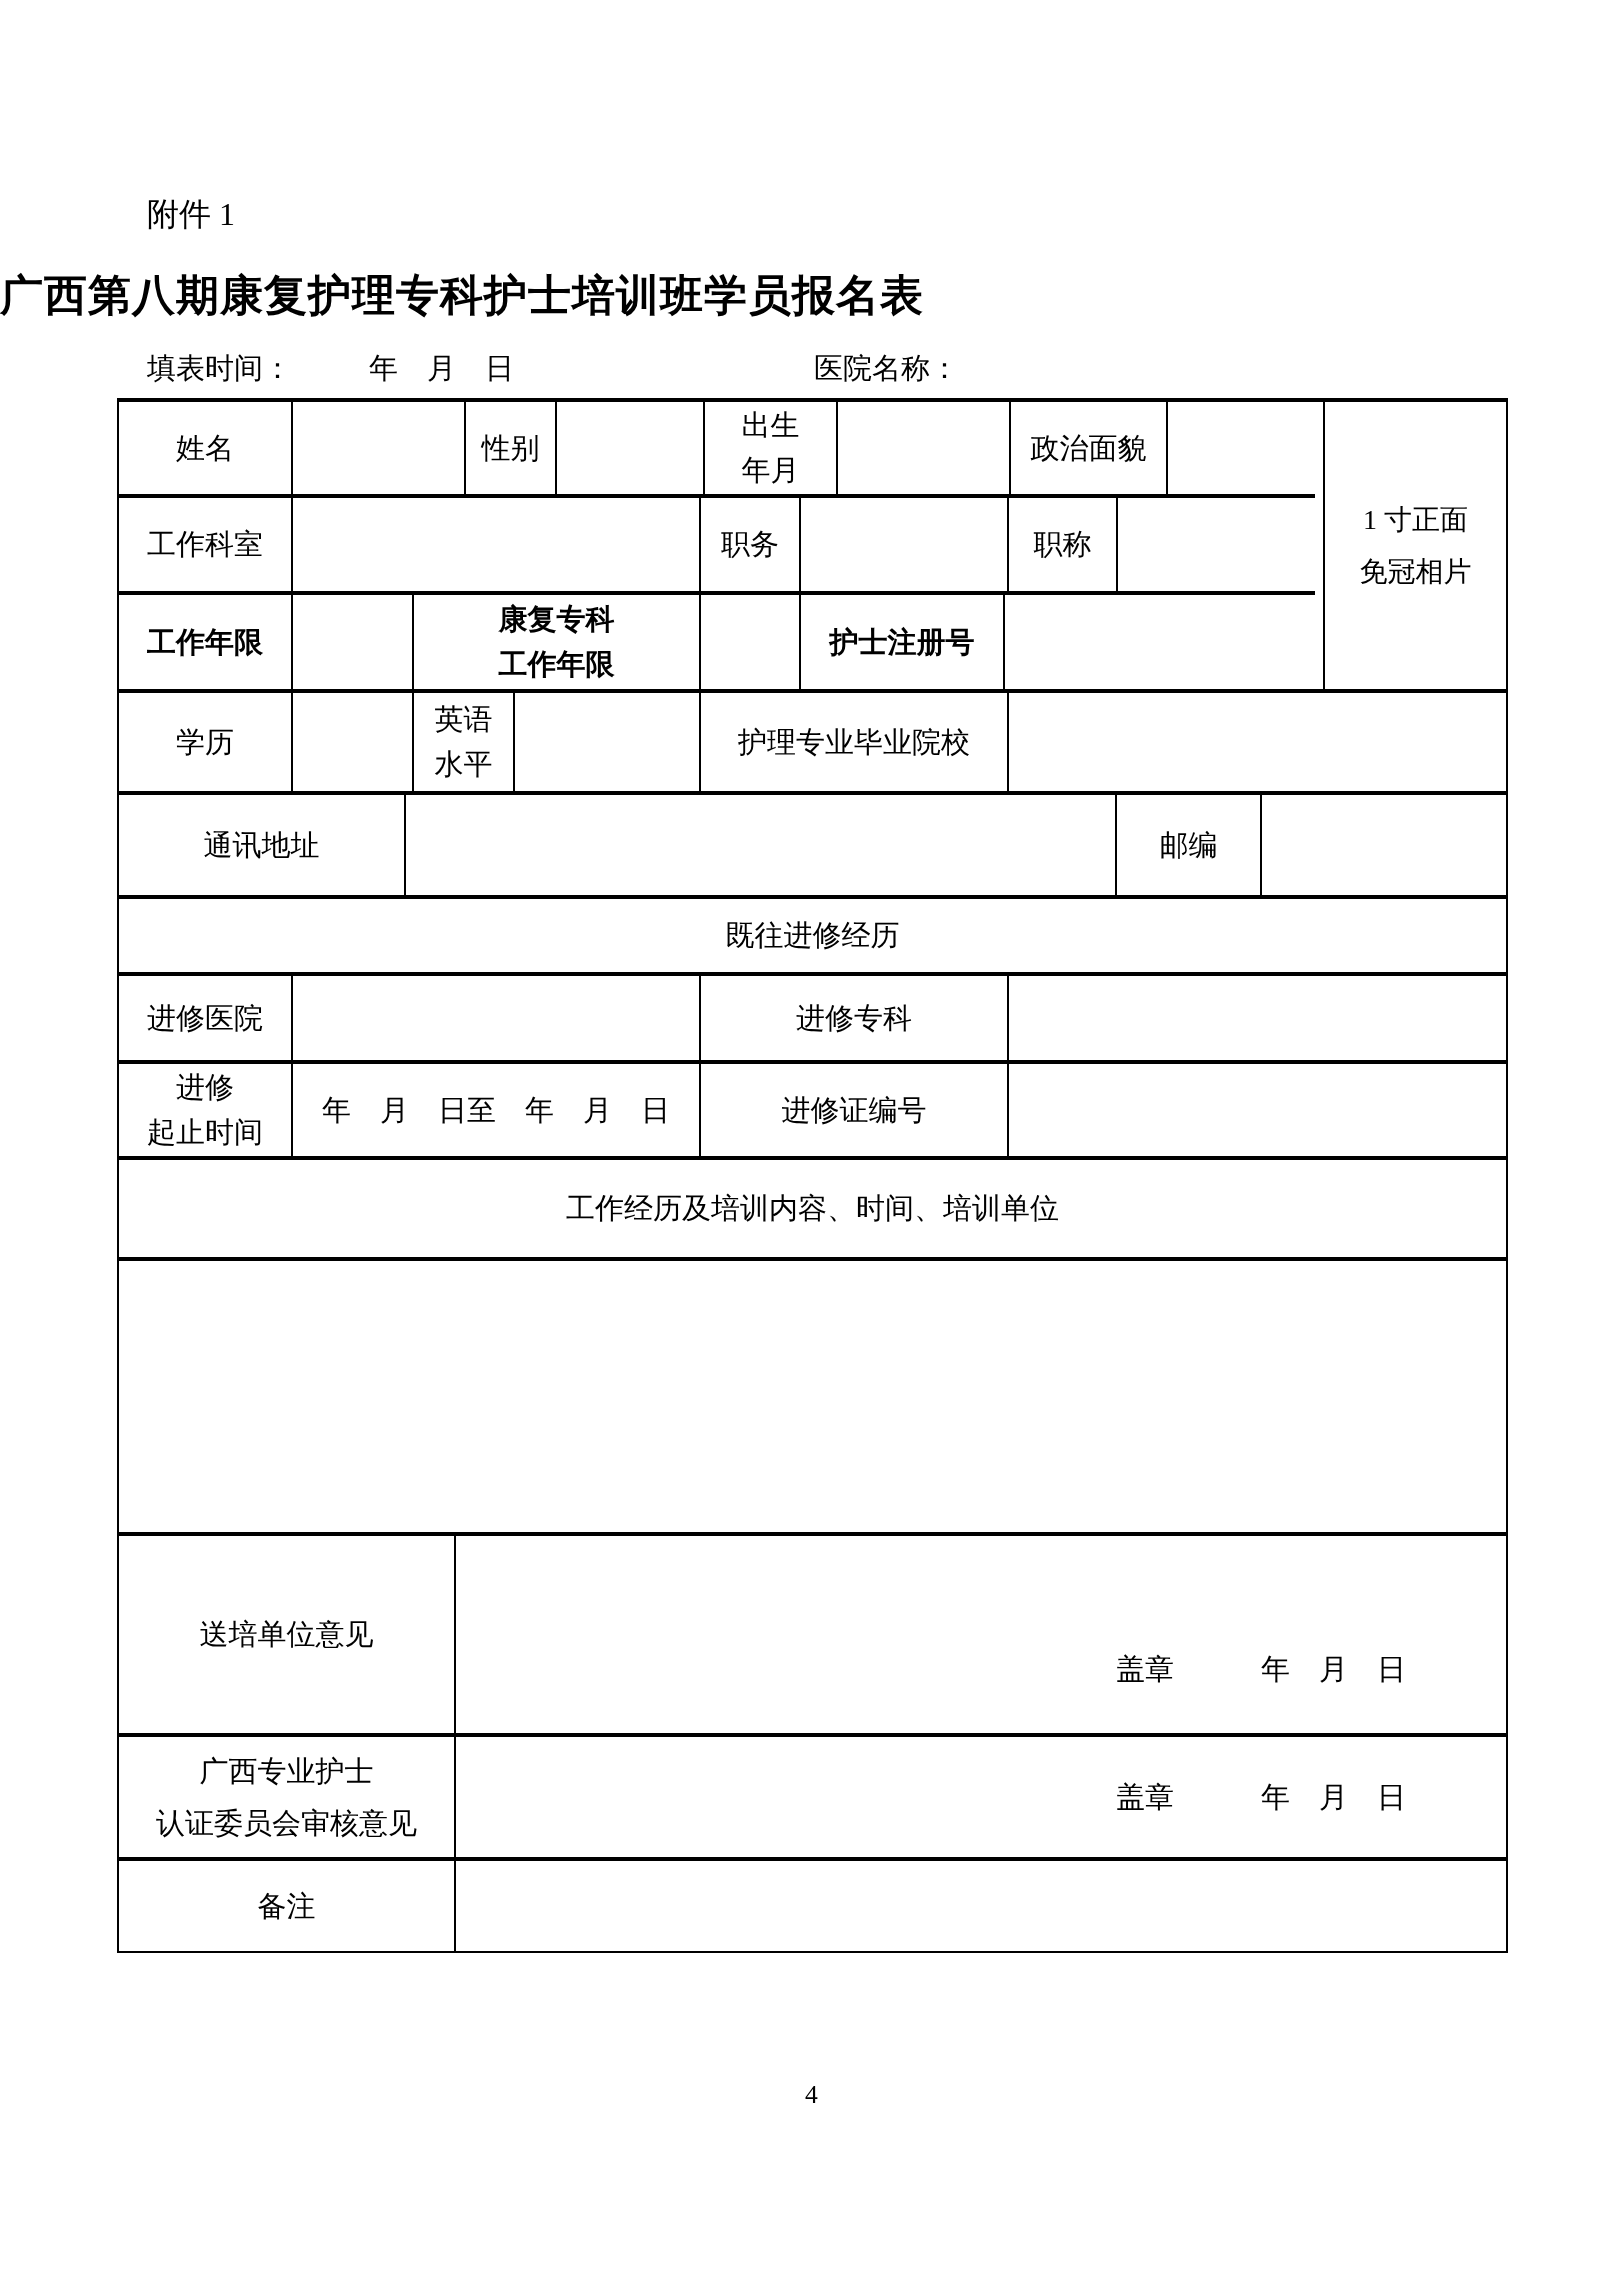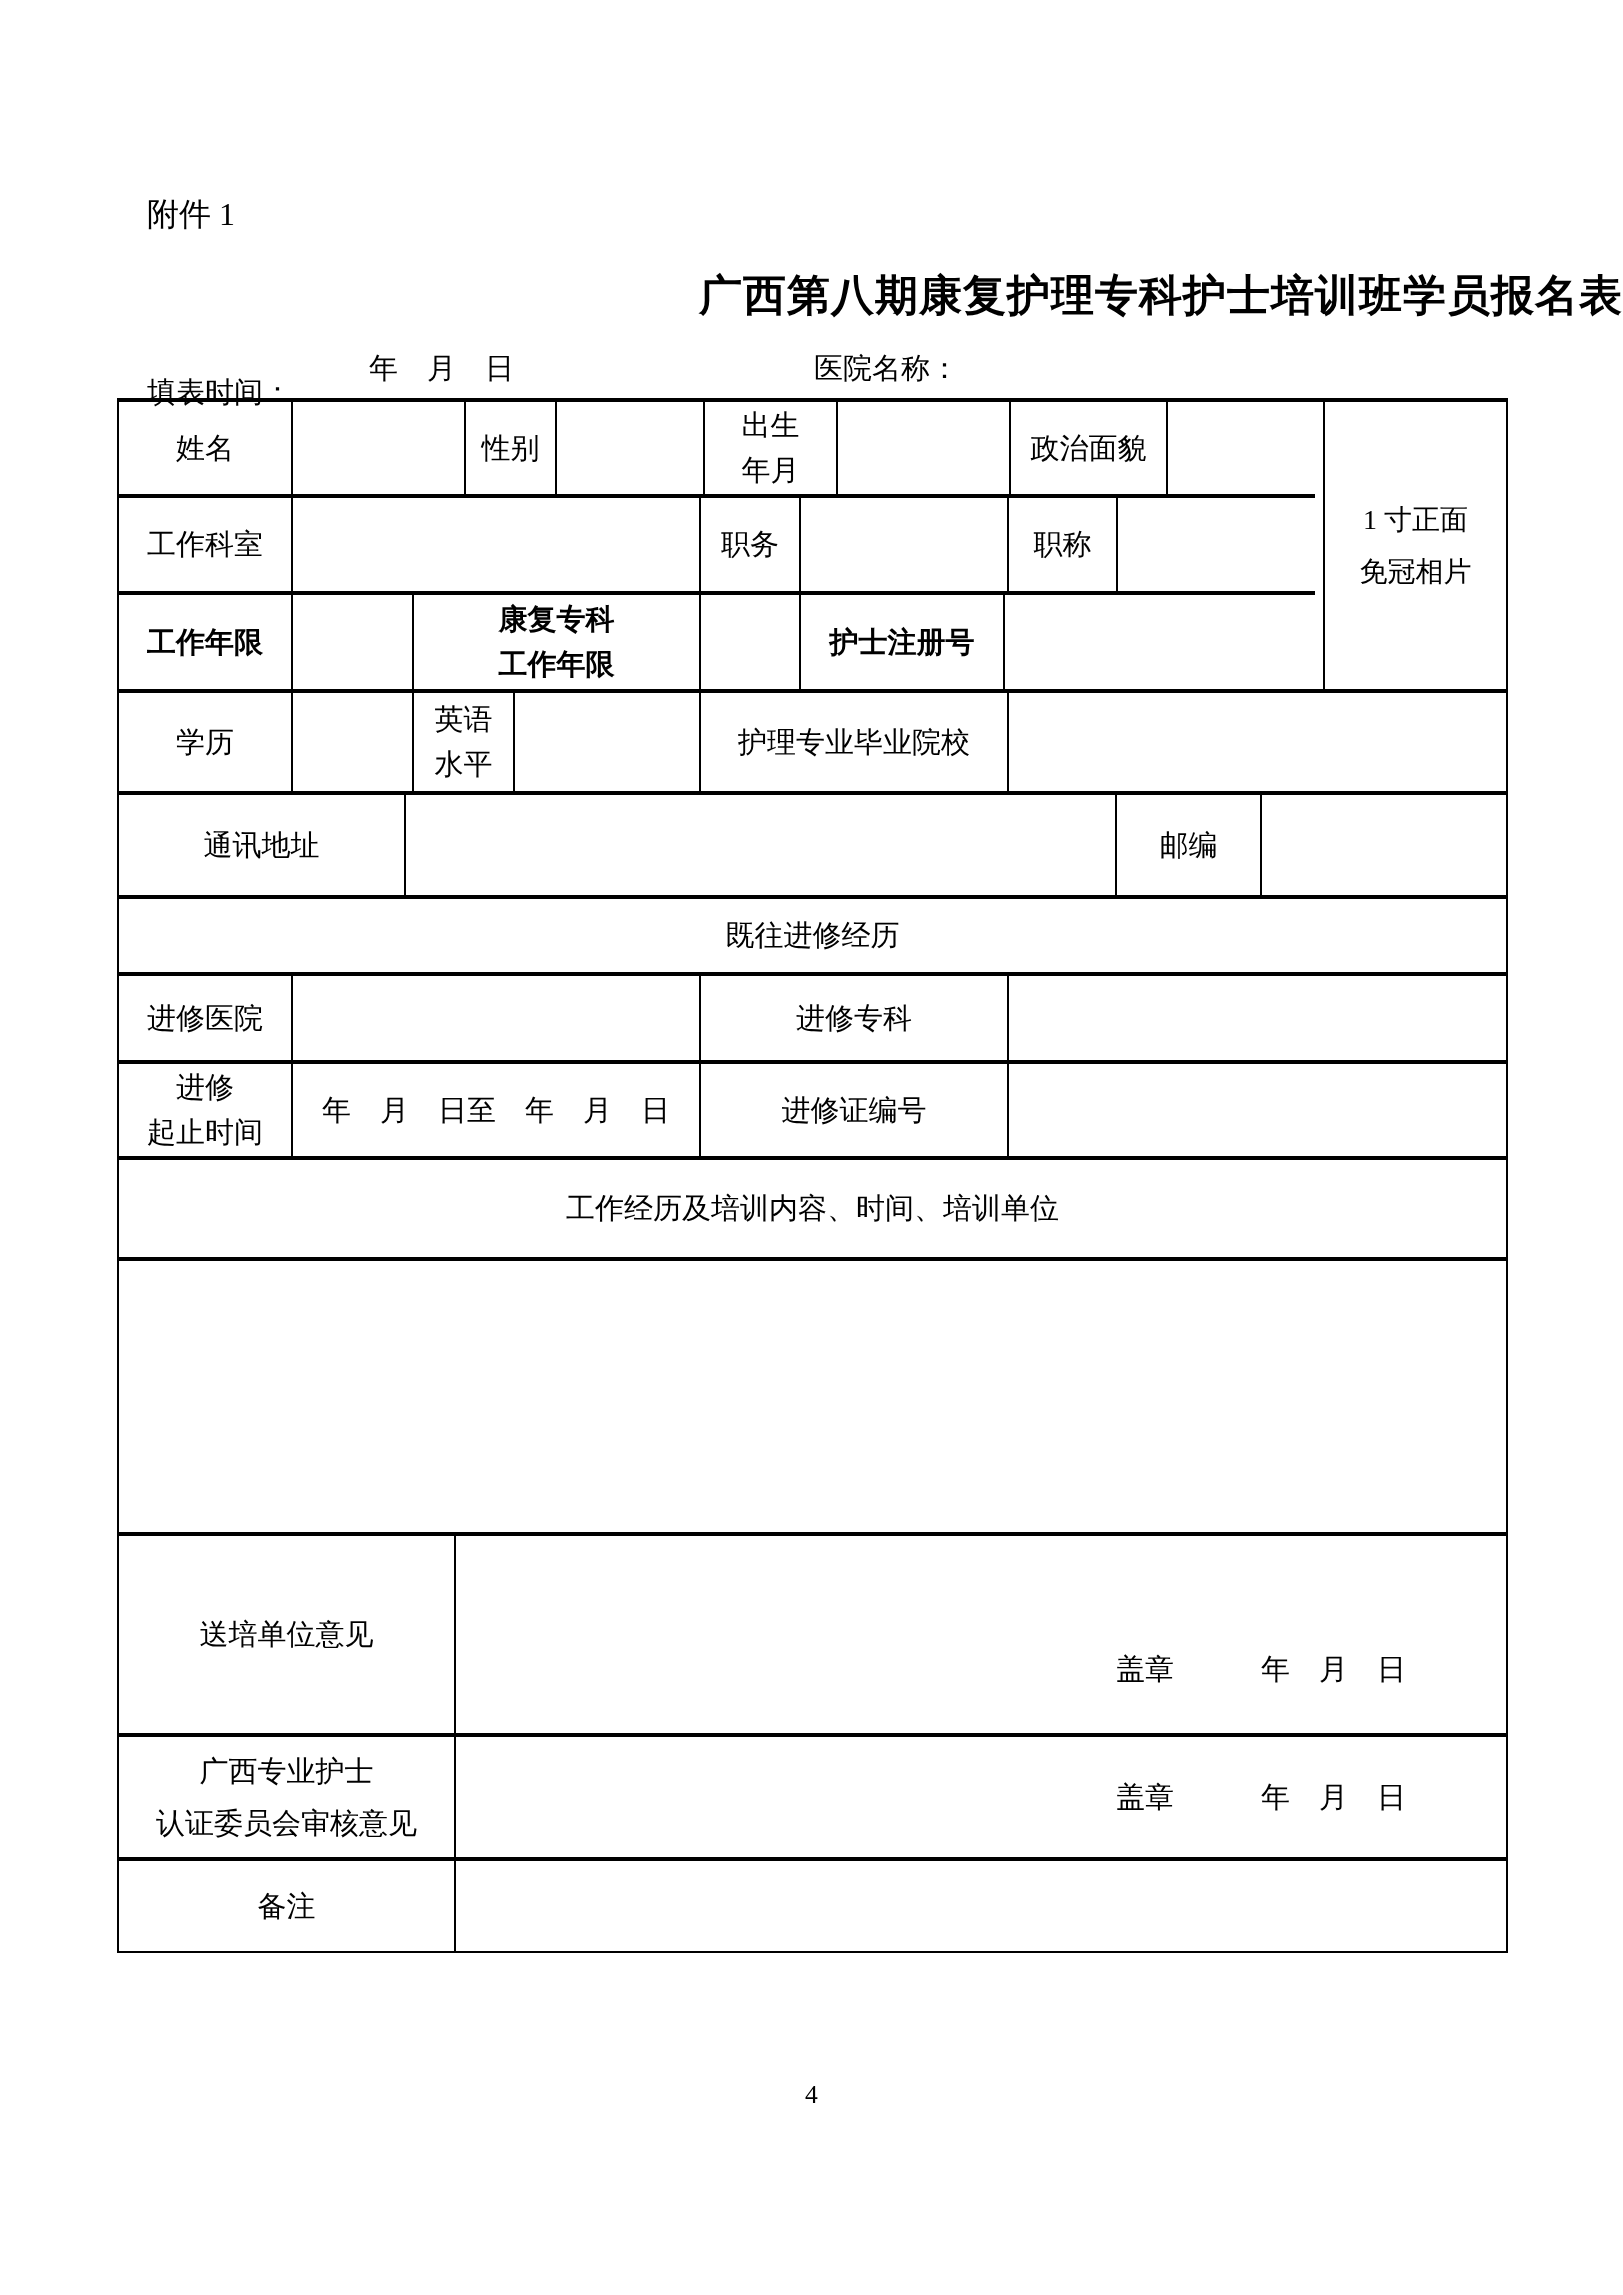--- a/index.html
+++ b/index.html
@@ -1,24 +1,24 @@
 <!DOCTYPE html>
 <html style="font-size:8.2px"><head>
 <meta charset="utf-8">
 <style>
   html,body{margin:0;padding:0;background:#fff;}
   .page{
     position:relative;width:1623px;height:2295px;background:#ffffff;
     font-family:"Liberation Serif","DejaVu Serif",serif;color:#000;
   }
   .attachment{position:absolute;left:147px;top:193px;font-size:32px;}
-  .title{position:absolute;left:0;top:267px;width:100%;text-align:right;
+  .title{position:absolute;left:0;top:267px;width:100%;text-align:left;
          font-size:43px;font-weight:bold;letter-spacing:1px;}
   .metaline{position:absolute;left:0;top:349px;width:100%;height:36px;font-size:29px;}
-  .meta-time{position:absolute;left:147px;top:0;margin-top:24px;}
+  .meta-time{position:absolute;left:147px;top:0;}
   .meta-blanks{position:absolute;left:369px;top:0;}
   .meta-hosp{position:absolute;left:814px;top:0;}
 
   .grid{position:absolute;left:117px;top:398px;width:1391px;box-sizing:border-box;
         border:2px solid #000;border-top-width:4.1px;}
   .row{display:flex;border-bottom:4.1px solid #000;align-items:center;}
   .row:last-child{}
   .c{box-sizing:border-box;border-right:2px solid #000;flex-shrink:0;
      display:flex;flex-direction:column;align-items:center;justify-content:center;
      text-align:center;font-size:29px;line-height:1.55;overflow:hidden;}

